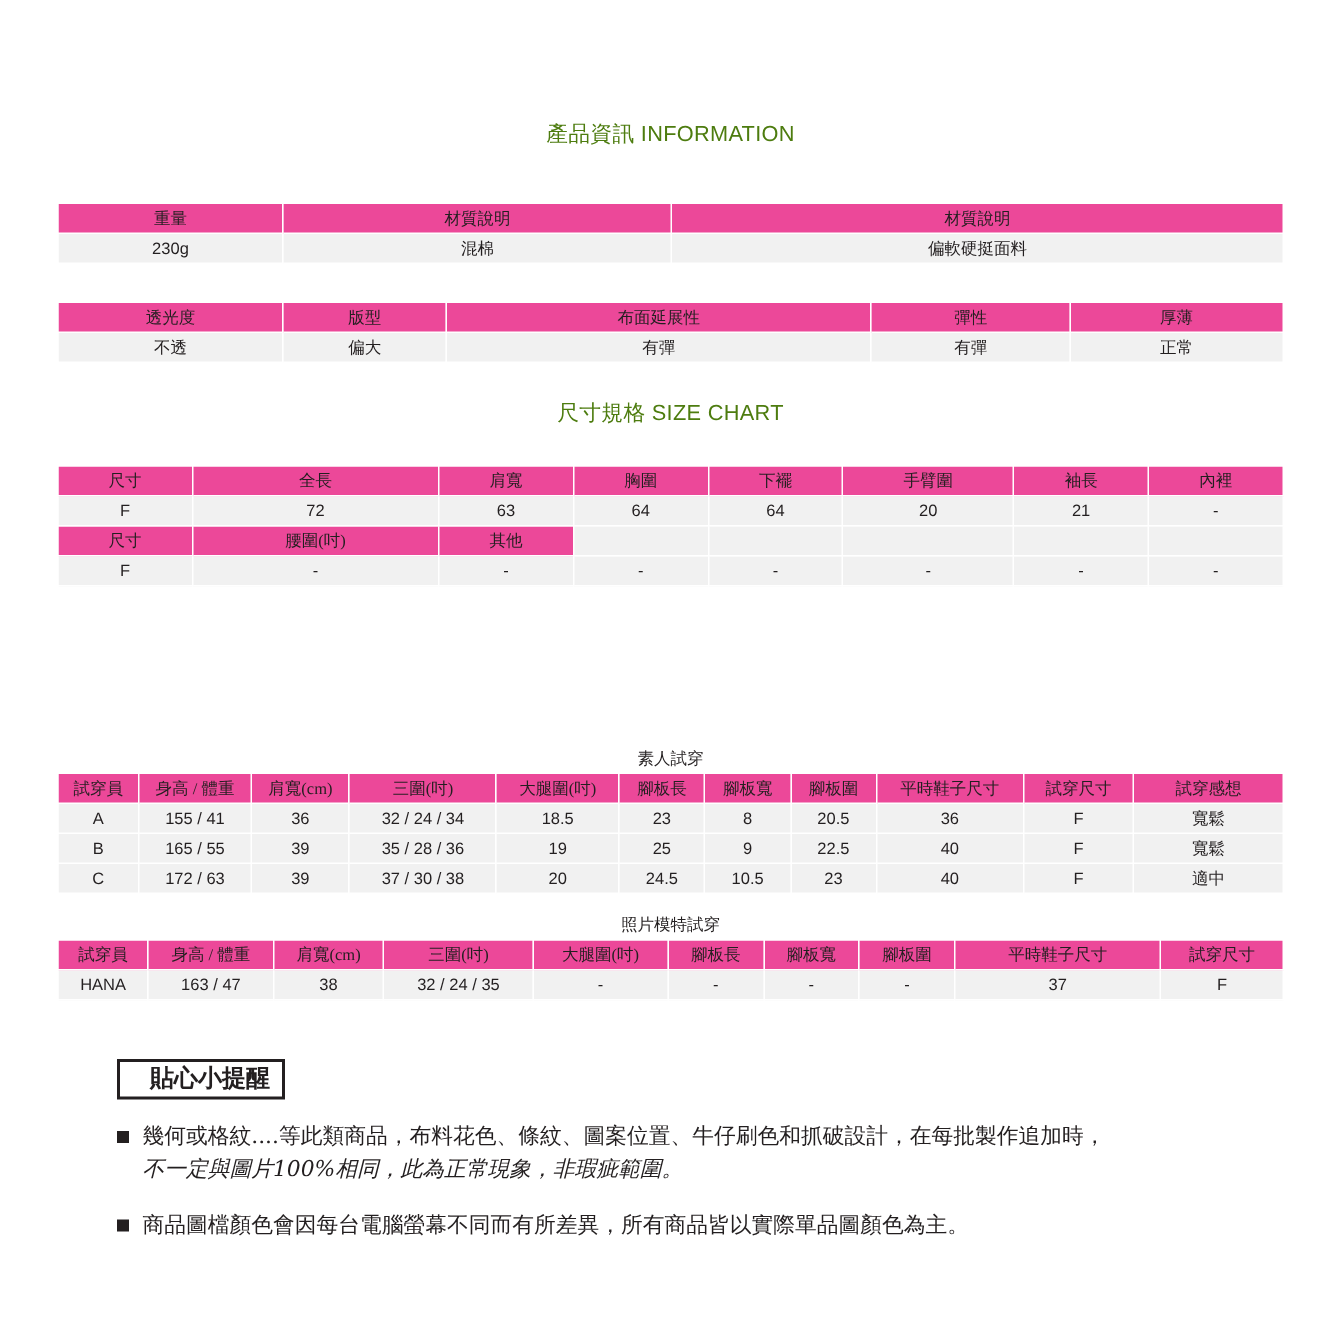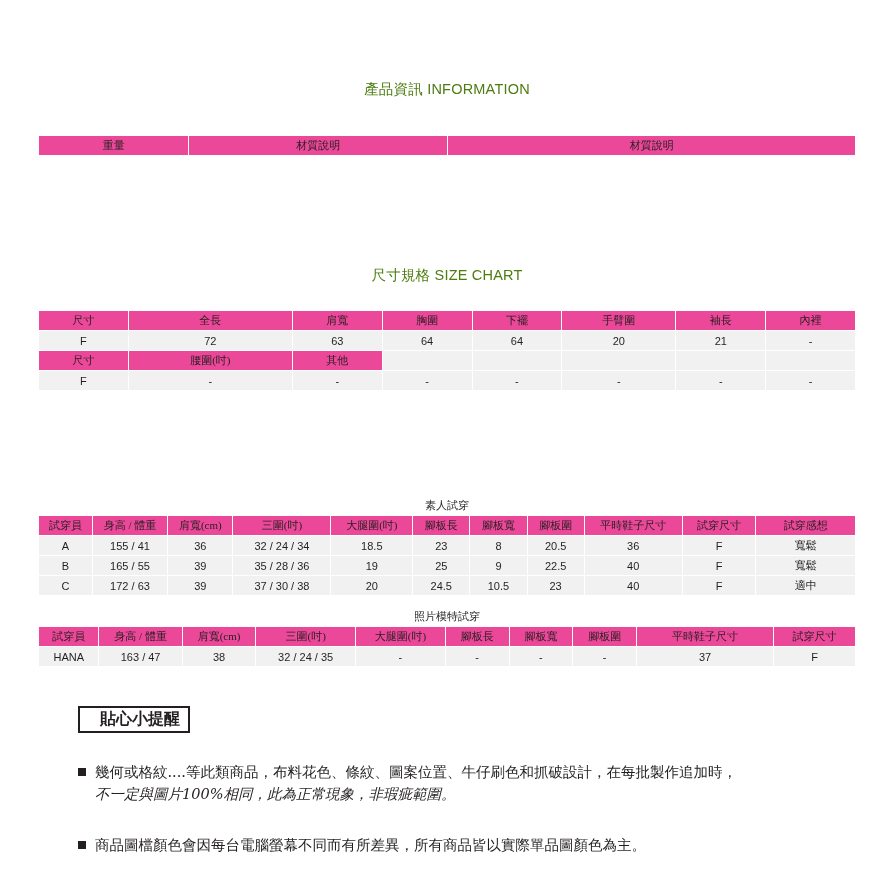--- a/index.html
+++ b/index.html
@@ -124,21 +124,21 @@
     font-size: 16px;
     font-weight: bold;
     color: #231f20;
     border: 2px solid #231f20;
     padding: 2px 8px 3px 20px;
     line-height: 1.1;
   }
   .note-item {
     display: flex;
     align-items: flex-start;
-    margin-top: 28px;
+    margin-top: 14px;
   }
   .note-bullet {
     width: 8px;
     height: 8px;
     background: #231f20;
     margin-top: 7px;
     margin-right: 9px;
     flex: 0 0 auto;
   }
   .note-text {
@@ -167,23 +167,53 @@
         <col style="width:18.4%">
         <col style="width:31.7%">
         <col style="width:49.9%">
       </colgroup>
     <tbody>
       <tr>
         <td class="hd">重量</td>
         <td class="hd">材質說明</td>
         <td class="hd">材質說明</td>
       </tr>
+      <tr>
+        <td class="bd">230g</td>
+        <td class="bd">混棉</td>
+        <td class="bd">偏軟硬挺面料</td>
+      </tr>
     </tbody>
   </table>
 
+  <table class="grid" id="info-table-2">
+    <colgroup>
+        <col style="width:18.4%">
+        <col style="width:13.3%">
+        <col style="width:34.7%">
+        <col style="width:16.2%">
+        <col style="width:17.4%">
+      </colgroup>
+    <tbody>
+      <tr>
+        <td class="hd">透光度</td>
+        <td class="hd">版型</td>
+        <td class="hd">布面延展性</td>
+        <td class="hd">彈性</td>
+        <td class="hd">厚薄</td>
+      </tr>
+      <tr>
+        <td class="bd">不透</td>
+        <td class="bd">偏大</td>
+        <td class="bd">有彈</td>
+        <td class="bd">有彈</td>
+        <td class="bd">正常</td>
+      </tr>
+    </tbody>
+  </table>
 
   <div class="section-title" id="size-title">尺寸規格 SIZE CHART</div>
 
   <table class="grid" id="size-table">
     <colgroup>
       <col style="width:10.4%">
         <col style="width:19.0%">
         <col style="width:10.4%">
         <col style="width:10.4%">
       <col style="width:10.4%">

